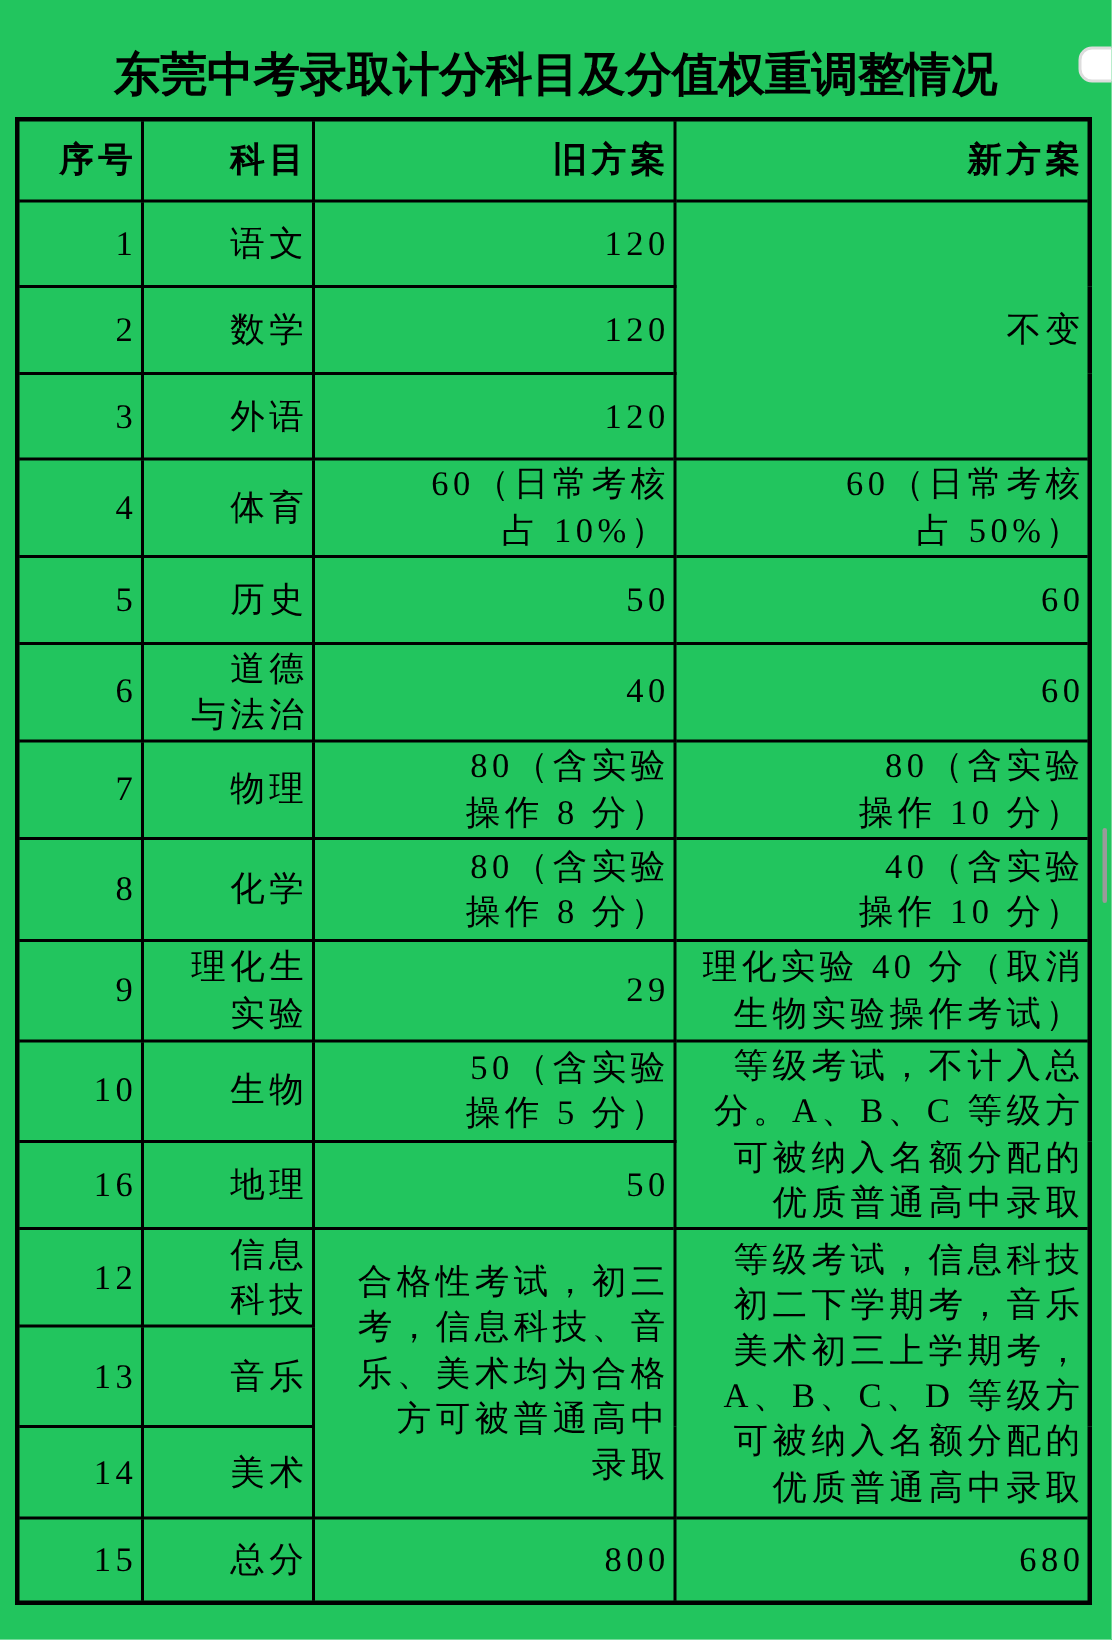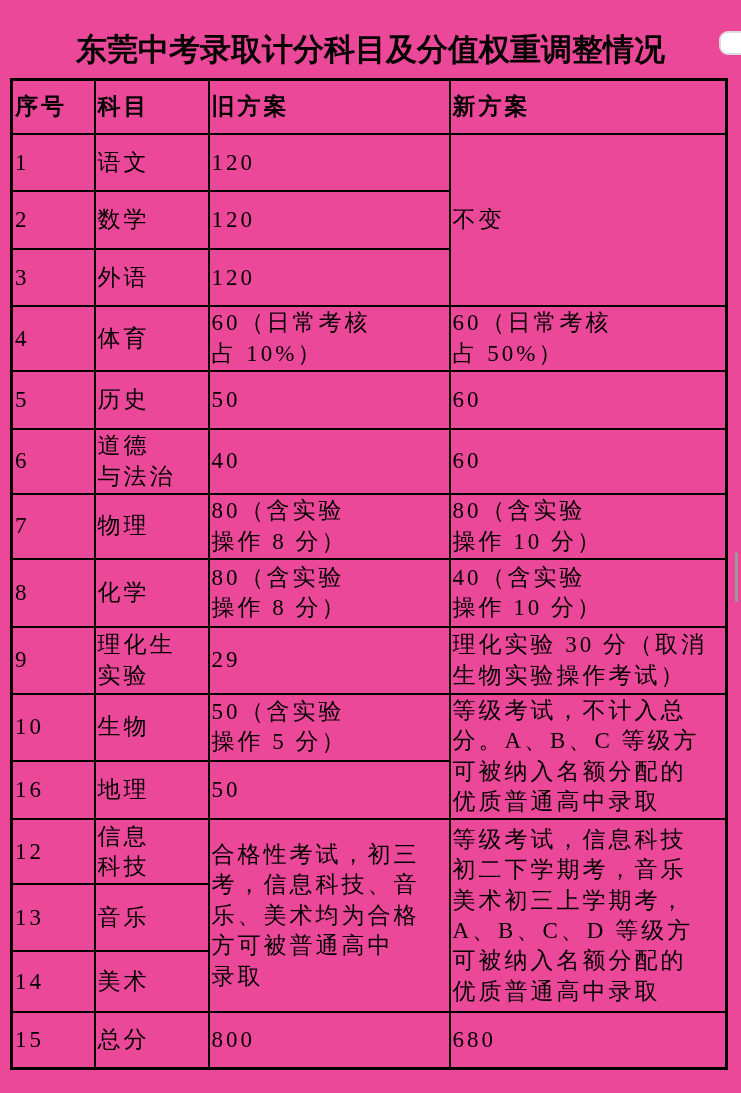--- a/index.html
+++ b/index.html
@@ -3,21 +3,21 @@
 <meta charset="utf-8">
 <style>
   html, body { margin: 0; padding: 0; }
   body {
     width: 741px; height: 1093px;
     background: #ffffff;
     font-family: "Liberation Serif", "DejaVu Serif", serif;
     color: #000000;
     overflow: hidden;
   }
-  .page { position: relative; width: 741px; height: 1093px; background: #ec4899; }
+  .page { position: relative; width: 741px; height: 1093px; background: #22c55e; }
 
   .doc-title {
     padding-top: 31px;
     margin: 0 0 9px 0;
     text-align: center;
     font-size: 31px;
     font-weight: bold;
     line-height: 1.22;
     letter-spacing: 0px;
     white-space: nowrap;
@@ -25,21 +25,21 @@
 
   table.score-table {
     border-collapse: collapse;
     table-layout: fixed;
     margin-left: 10px;
     width: 715px;
     border: 3px solid #000000;
   }
   .score-table th, .score-table td {
     border: 2px solid #000000;
-    text-align: left;
+    text-align: right;
     vertical-align: middle;
     font-size: 23px;
     line-height: 1.32;
     letter-spacing: 3px;
     padding: 1px 2px;
     white-space: pre-line;
     overflow: hidden;
   }
   .score-table th { font-weight: bold; }
   .score-table td { font-weight: normal; }
@@ -138,21 +138,21 @@
       <td>80（含实验
 操作 8 分）</td>
       <td>40（含实验
 操作 10 分）</td>
     </tr>
     <tr style="height:67px">
       <td>9</td>
       <td>理化生
 实验</td>
       <td>29</td>
-      <td>理化实验 30 分（取消
+      <td>理化实验 40 分（取消
 生物实验操作考试）</td>
     </tr>
     <tr style="height:63px">
       <td>10</td>
       <td>生物</td>
       <td>50（含实验
 操作 5 分）</td>
       <td rowspan="2">等级考试，不计入总
 分。A、B、C 等级方
 可被纳入名额分配的

